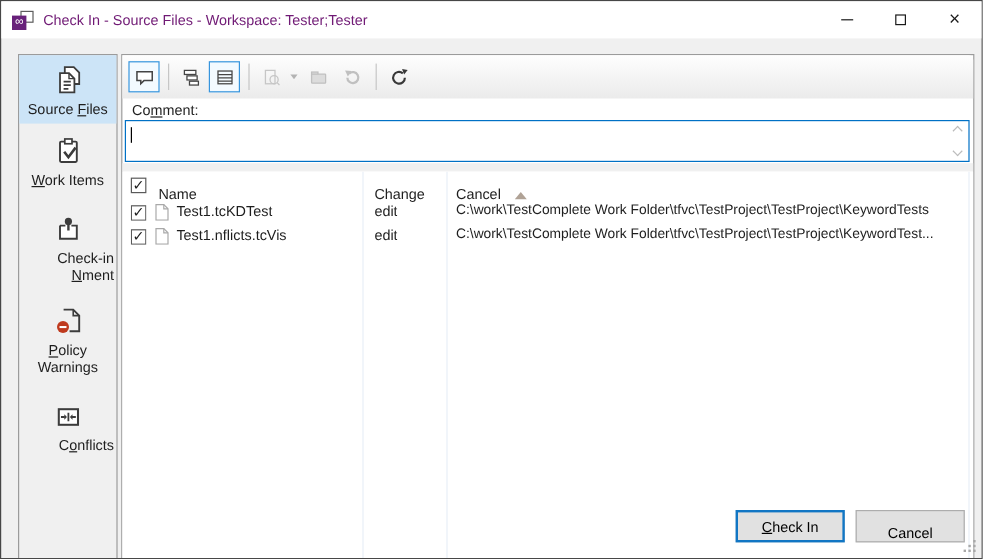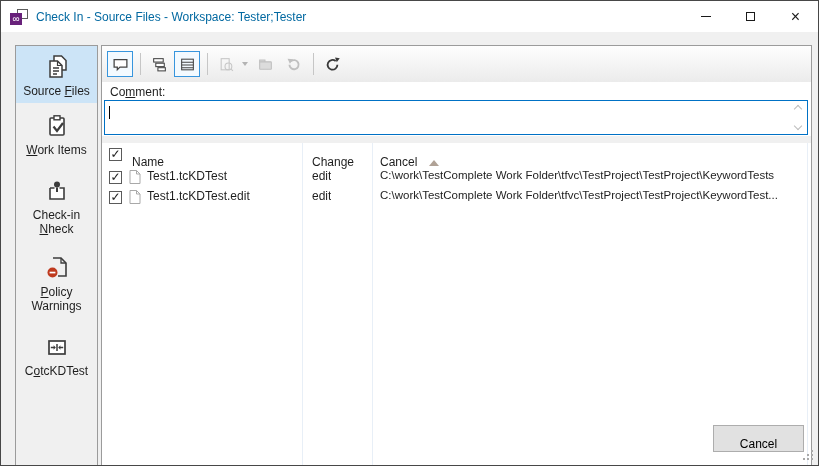--- a/index.html
+++ b/index.html
@@ -8,35 +8,35 @@
     position:relative; width:819px; height:466px;
     border:1px solid #474747; background:#f0f0f0;
     font-size:12px; color:#1e1e1e; overflow:hidden;
   }
   
   .titlebar { position:absolute; left:0; top:0; right:0; height:31px; background:#ffffff; display:flex; align-items:center; }
   .app-icon { position:relative; width:18px; height:16px; margin-left:9px; flex:0 0 auto; }
   .app-win  { position:absolute; right:0; top:0; width:11px; height:10px; border:1px solid #5d5d5d; background:#fff; }
   .app-vs   { position:absolute; left:0; bottom:0; width:12px; height:12px; background:#68217a; color:#fff;
               font-size:10px; line-height:11px; text-align:center; }
-  .title-text { margin-left:8px; font-size:12px; color:#0369a1; white-space:nowrap; }
+  .title-text { margin-left:8px; font-size:12px; color:#701a75; white-space:nowrap; }
   .win-controls { margin-left:auto; display:flex; height:31px; }
   .wc { width:45px; height:31px; display:flex; align-items:center; justify-content:center; cursor:default; }
   .glyph-min { width:10px; height:1px; background:#1a1a1a; }
   .glyph-max { width:9px; height:9px; border:1px solid #1a1a1a; }
   .glyph-close { font-size:16px; line-height:16px; color:#1a1a1a; }
   
   .sidebar { position:absolute; left:14px; top:44px; width:83px; height:436px;
              border:1px solid #9b9b9b; background:#f0f0f0; display:flex; flex-direction:column; }
   .side-item { width:100%; padding:6px 2px 5px 2px; text-align:center; cursor:default; }
   .side-item.selected { background:#cce4f7; }
   .side-item .s-icon { display:block; margin:0 auto 2px auto; width:30px; height:30px; }
   .side-item .line { line-height:14px; font-size:12px; color:#1e1e1e; }
   .ak { text-decoration:underline; }
-  .gap2 { margin-top:2px; } .gap8 { margin-top:8px; } .gap6 { margin-top:6px; }
+  .gap2 { margin-top:2px; } .gap8 { margin-top:8px;text-align:right; } .gap6 { margin-top:6px; }
   
   .main { position:absolute; left:100px; top:44px; width:711px; height:431px;
           border:1px solid #9b9b9b; background:#fff; }
   .toolbar { position:absolute; left:0; top:0; right:0; height:36px;
              background:linear-gradient(#fefefe,#ebebeb); border-top-right-radius:4px;
              display:flex; align-items:center; padding-left:5px; }
   .tb-btn { width:26px; height:26px; display:flex; align-items:center; justify-content:center;
             border:1px solid transparent; margin-right:2px; }
   .tb-btn.toggled { border-color:#3795dd; background:#f3faff; }
   .tb-sep { width:1px; height:22px; background:#c6c6c6; margin:0 5px; }
@@ -117,21 +117,21 @@
       <div class="line"><span></span><span class="ak">W</span><span>ork Items</span></div>
     </div>
 
     <div class="side-item gap8">
       <svg class="s-icon" viewBox="0 0 30 30">
         <path d="M8 12 h4.5 M17.5 12 H22 V23 H8 V12" fill="#fff" stroke="#3c3c3c" stroke-width="1.6"></path>
         <circle cx="15" cy="8.5" r="3" fill="#3c3c3c"></circle>
         <path d="M15 11.5 v4.5" stroke="#3c3c3c" stroke-width="2"></path>
       </svg>
       <div class="line"><span>Check-in</span><span class="ak"></span><span></span></div>
-      <div class="line"><span></span><span class="ak">N</span><span>heck</span></div>
+      <div class="line"><span></span><span class="ak">N</span><span>ment</span></div>
     </div>
 
     <div class="side-item gap6">
       <svg class="s-icon" viewBox="0 0 30 30">
         <path d="M11 5 h8 l5 5 v13 h-8" fill="none" stroke="#3c3c3c" stroke-width="1.6"></path>
         <path d="M19 5 v5 h5" fill="none" stroke="#3c3c3c" stroke-width="1.3"></path>
         <circle cx="10.5" cy="19.5" r="5" fill="#bf3a1e"></circle>
         <rect x="7.6" y="18.7" width="5.8" height="1.7" fill="#fff"></rect>
       </svg>
       <div class="line"><span></span><span class="ak">P</span><span>olicy</span></div>
@@ -139,21 +139,21 @@
     </div>
 
     <div class="side-item gap8">
       <svg class="s-icon" viewBox="0 0 30 30">
         <rect x="7" y="9" width="16" height="13" fill="#fff" stroke="#3c3c3c" stroke-width="1.7"></rect>
         <path d="M15 12 v7" stroke="#3c3c3c" stroke-width="1.5"></path>
         <path d="M8.8 15.5 h3.2 M21.2 15.5 h-3.2" stroke="#3c3c3c" stroke-width="1.5"></path>
         <polygon points="11.6,13.3 11.6,17.7 13.8,15.5" fill="#3c3c3c"></polygon>
         <polygon points="18.4,13.3 18.4,17.7 16.2,15.5" fill="#3c3c3c"></polygon>
       </svg>
-      <div class="line"><span>C</span><span class="ak">o</span><span>tcKDTest</span></div>
+      <div class="line"><span>C</span><span class="ak">o</span><span>nflicts</span></div>
     </div>
   </div>
 
   <div class="main">
 
     <div class="toolbar">
       <div class="tb-btn toggled">
         <svg width="17" height="17" viewBox="0 0 16 16">
           <path d="M2 3.5 h12 v7 H7.5 L5 13 v-2.5 H2 z" fill="#fff" stroke="#454545" stroke-width="1.2"></path>
         </svg>
@@ -240,27 +240,30 @@
         <span class="fcell" style="left:210px">edit</span>
         <span class="fcell path" style="left:278px">C:\work\TestComplete Work Folder\tfvc\TestProject\TestProject\KeywordTests</span>
       </div>
 
       <div class="frow" style="top:44px">
         <span class="fcell" style="left:7px; top:3px"><span class="cb">✓</span></span>
         <svg class="fcell" style="left:27px; top:3px" width="12" height="14" viewBox="0 0 12 14">
           <path d="M1 .5 h6.5 L11 4 v9.5 H1 z" fill="#fff" stroke="#a9a9a9"></path>
           <path d="M7.5 .5 V4 H11" fill="none" stroke="#a9a9a9"></path>
         </svg>
-        <span class="fcell" style="left:45px">Test1.tcKDTest.edit</span>
+        <span class="fcell" style="left:45px">Test1.nflicts.tcVis</span>
         <span class="fcell" style="left:210px">edit</span>
         <span class="fcell path" style="left:278px">C:\work\TestComplete Work Folder\tfvc\TestProject\TestProject\KeywordTest...</span>
       </div>
     </div>
   </div>
 
+  <div class="btn btn-primary">
+      <span><span></span><span class="ak">C</span><span>heck In</span></span>
+    </div>
   <div class="btn btn-normal">
       <span><span>Cancel</span><span class="ak"></span><span></span></span>
     </div>
 
   <svg class="grip" viewBox="0 0 12 12">
     <g fill="#a8a8a8">
       <rect x="9" y="1" width="2" height="2"></rect>
       <rect x="5" y="5" width="2" height="2"></rect>
         <rect x="9" y="5" width="2" height="2"></rect>
       <rect x="1" y="9" width="2" height="2"></rect>

